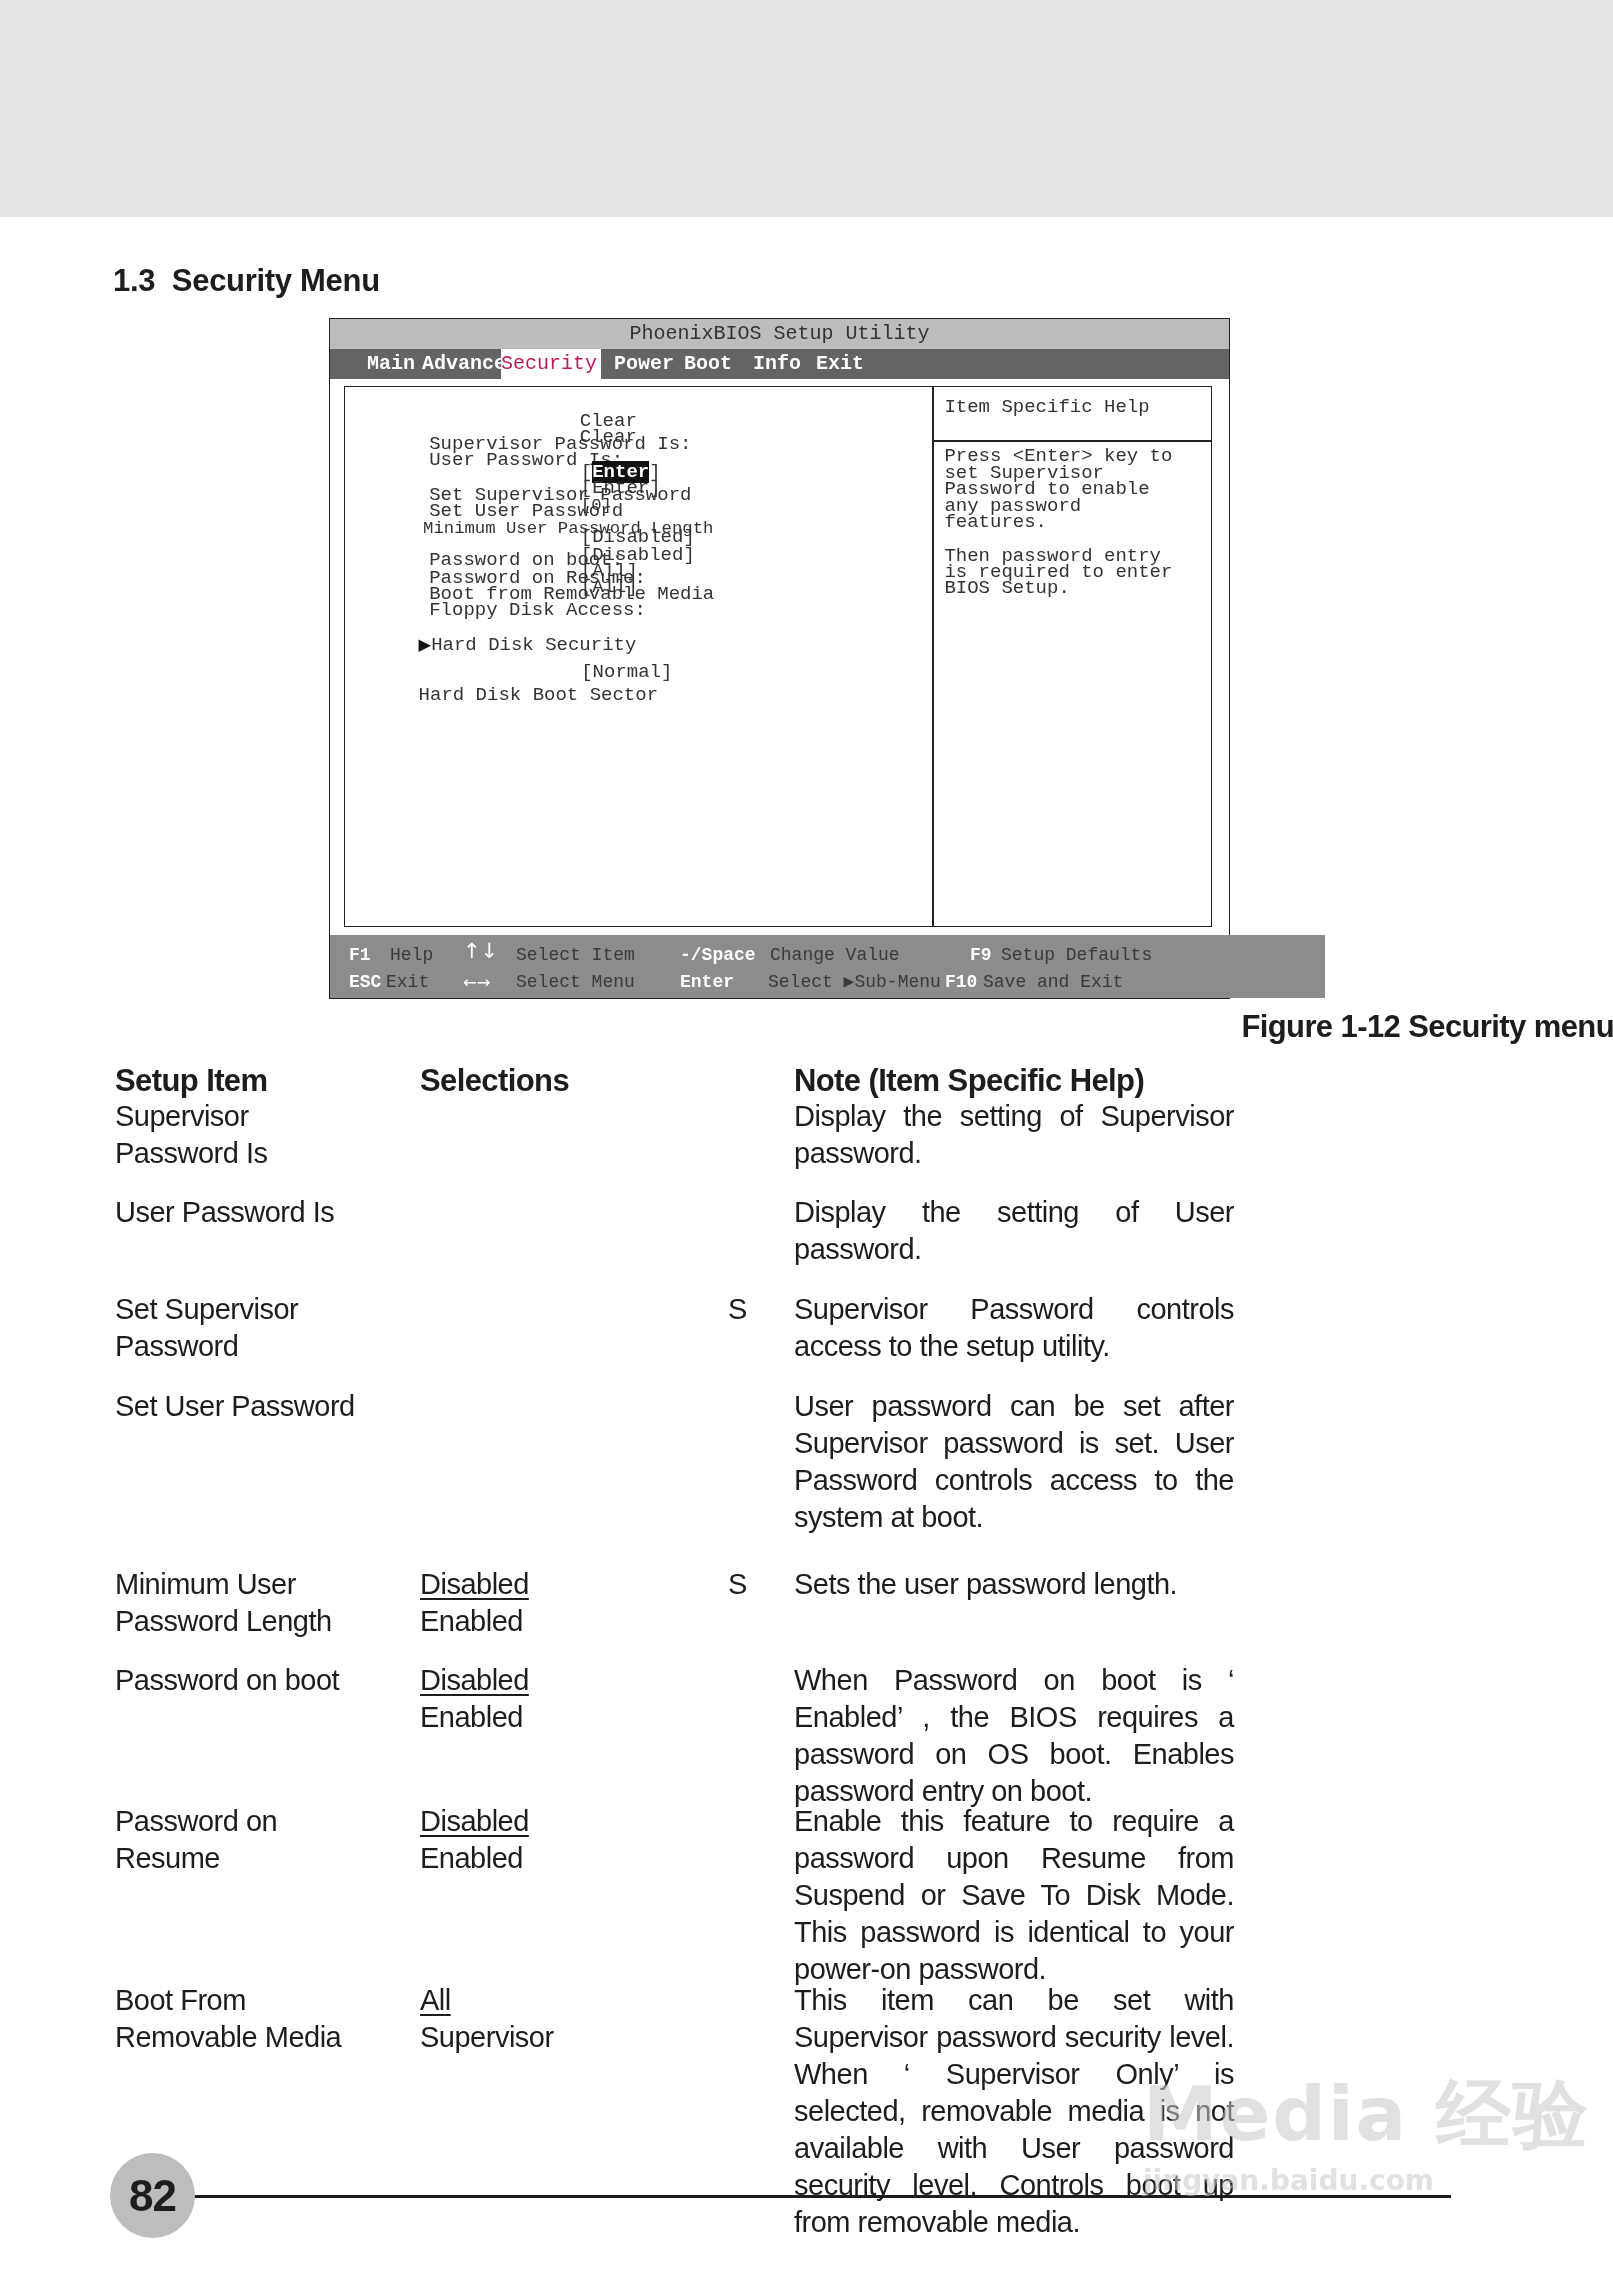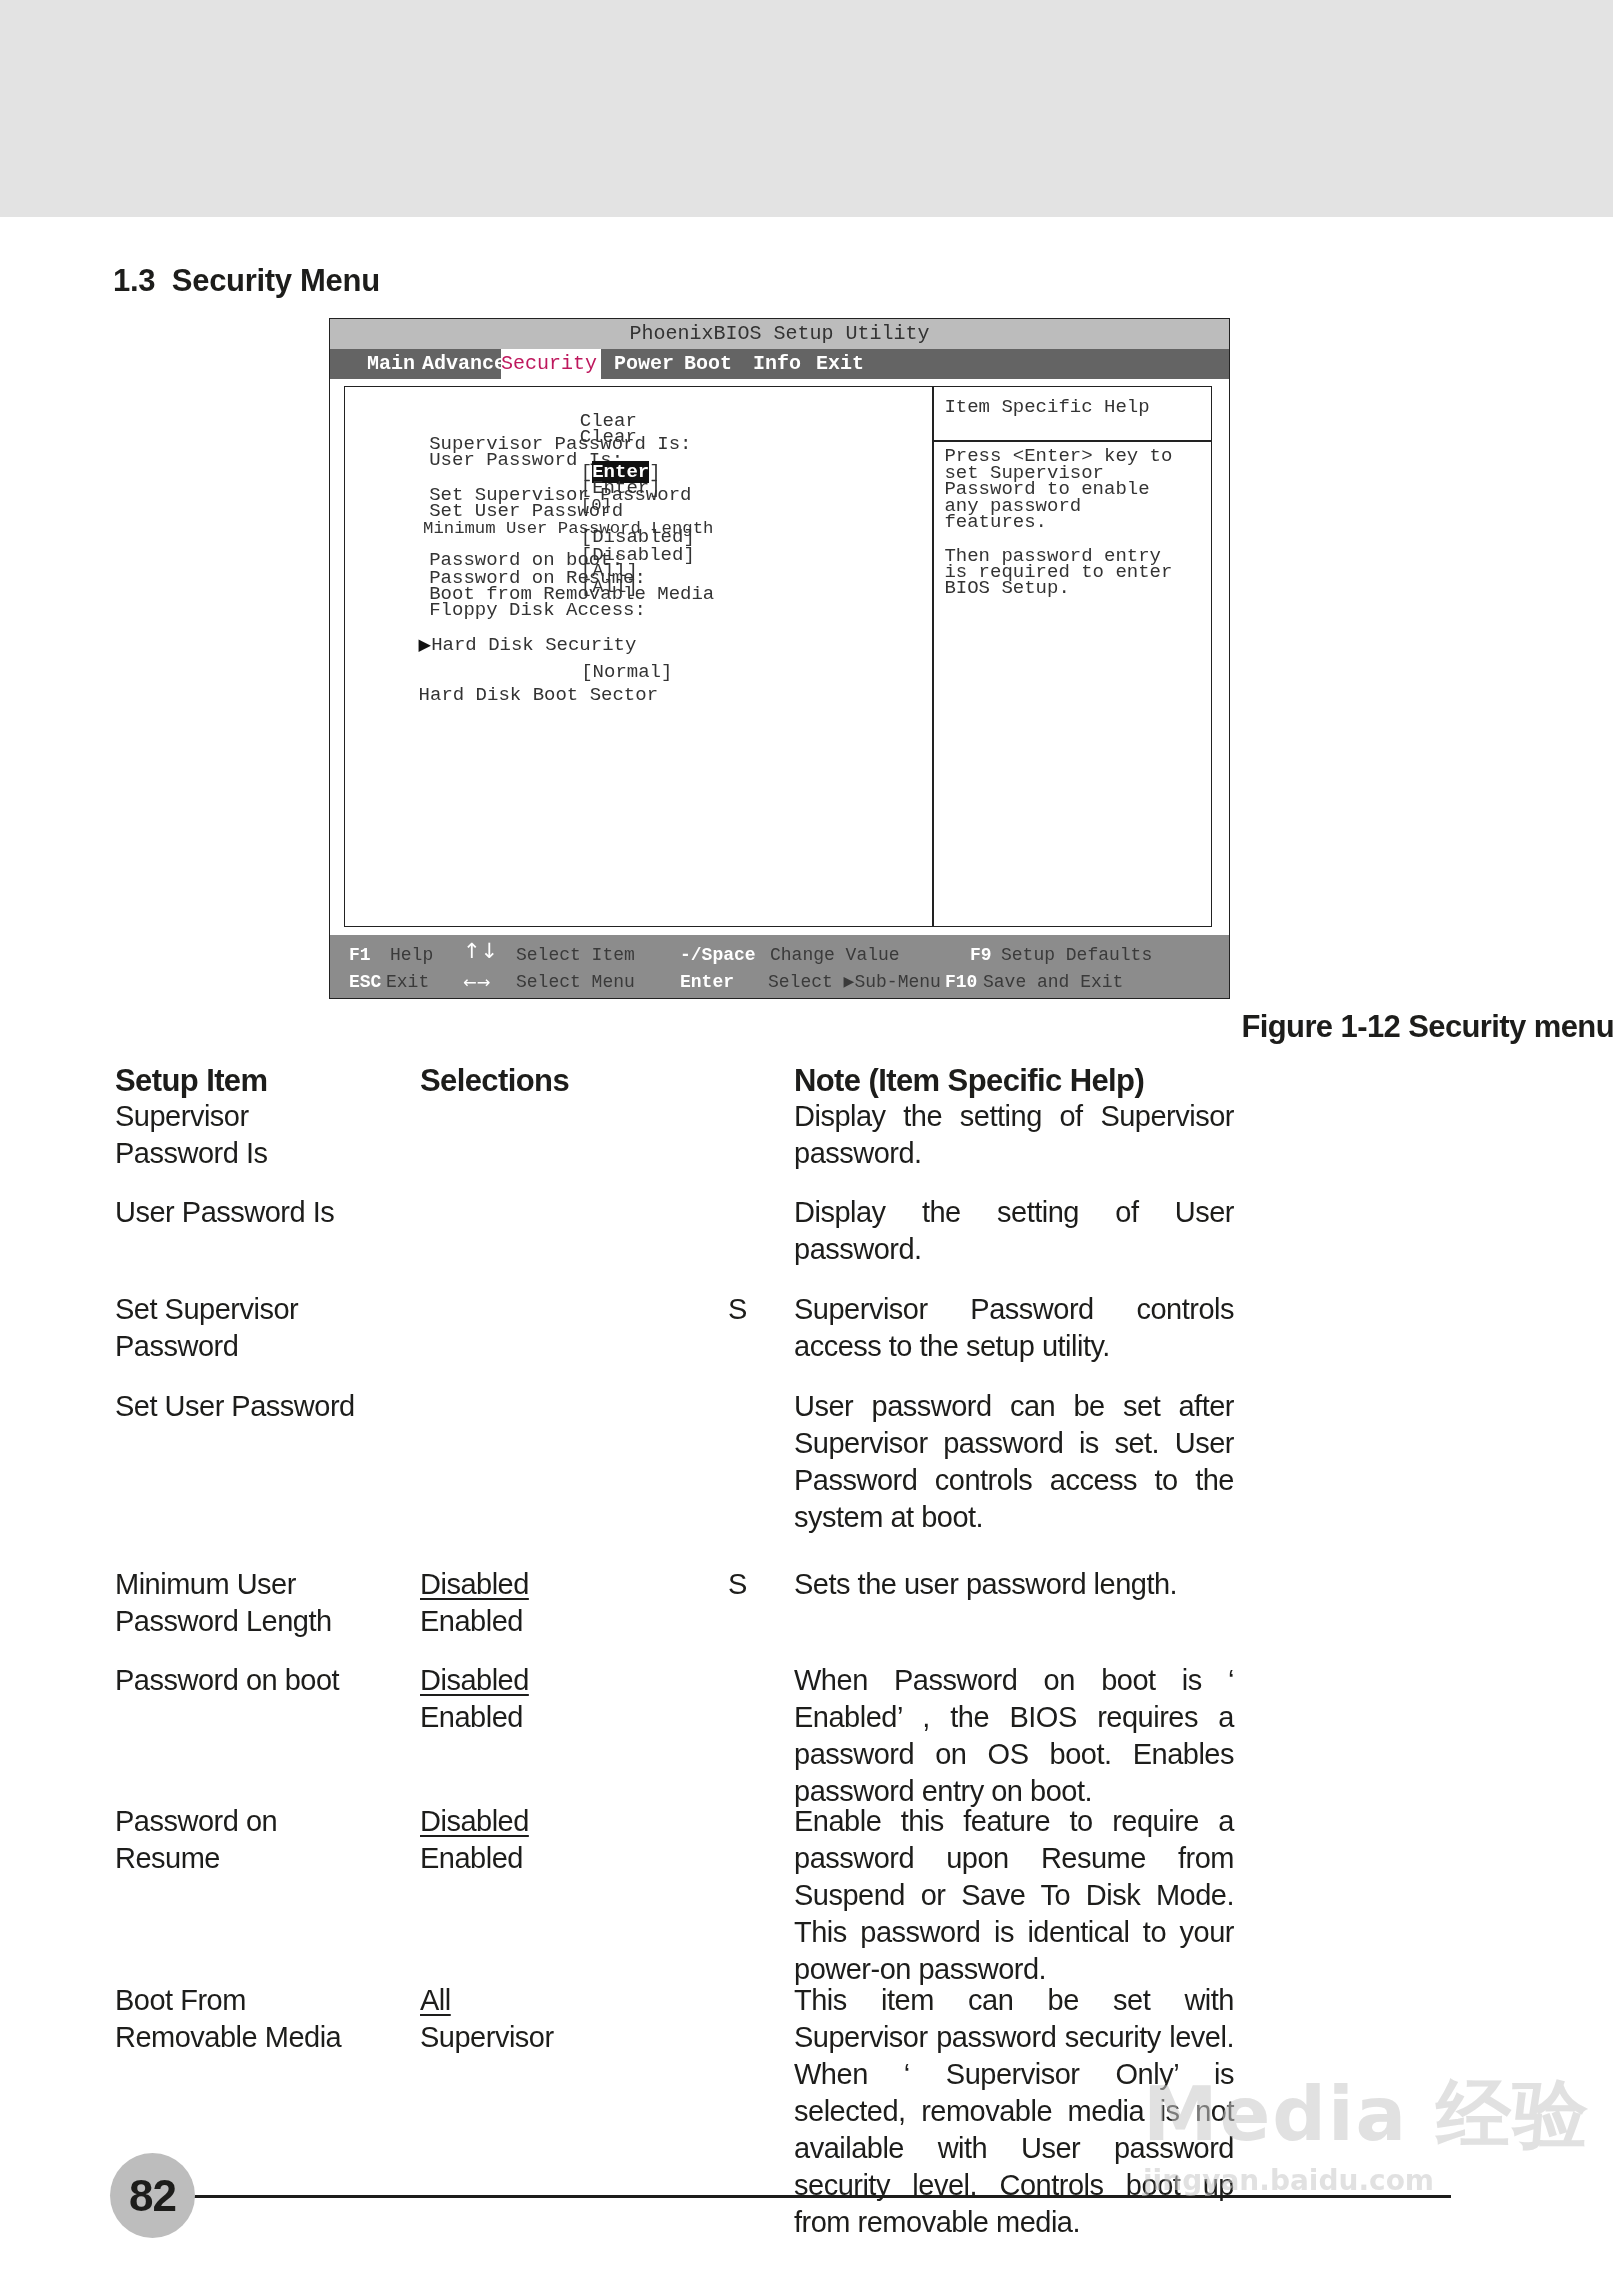--- a/index.html
+++ b/index.html
@@ -42,21 +42,21 @@
   .help-sep { position: absolute; left: 589px; top: 53px; right: 0; height: 1.9px; background: #222; }
   .bios-line {
     position: absolute; font-size: 19px; color: #333; white-space: pre; line-height: 23px;
   }
   .bios-line .val { position: absolute; left: 355px; top: 0; }
   .enter-hl { background: #111; color: #fff; font-weight: bold; }
   .arrow { font-family: "DejaVu Sans", sans-serif; font-size: 16.3px; color: #111; }
   .help-text { position: absolute; left: 599px; font-size: 19px; color: #333; white-space: pre; line-height: 25px; }
 
   .bios-footer {
-    position: absolute; left: 0; top: 616px; width: 899px; height: 63px; background: #8c8c8c;
+    position: absolute; left: 0; top: 616px; width: 995px; height: 63px; background: #8c8c8c;
   }
   .fk { position: absolute; font-size: 18px; white-space: pre; line-height: 21px; }
   .fk.key { color: #fff; font-weight: bold; }
   .fk.lbl { color: #3a3a3a; }
 
   .figure-caption {
     position: absolute; left: 0; width: 1614px; top: 1009px; text-align: right;
     font-size: 31px; font-weight: bold; letter-spacing: -0.6px; color: #1d1d1b;
   }
 

